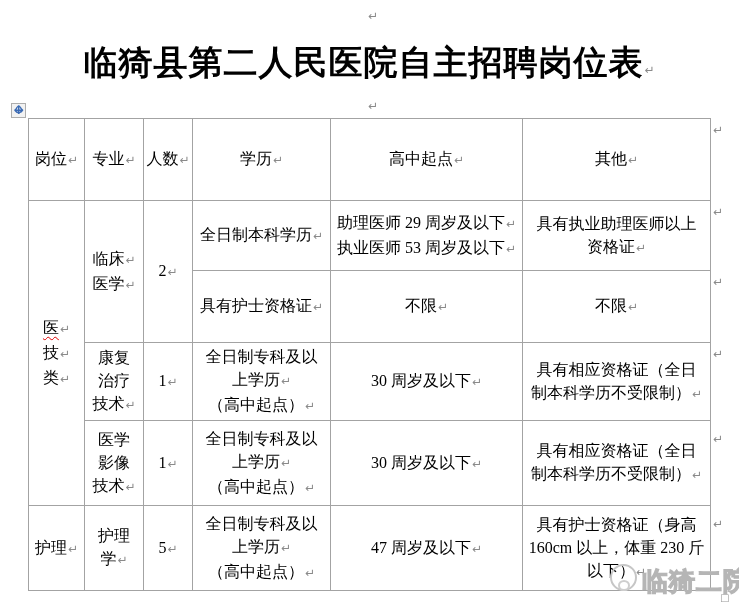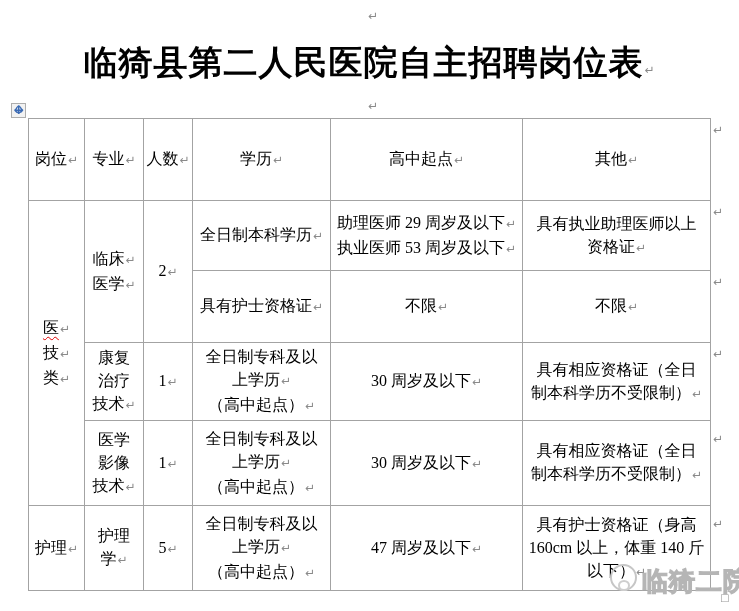--- a/index.html
+++ b/index.html
@@ -194,21 +194,21 @@
       <td>
         <span class="line"><span>全日制专科及以</span></span>
         <span class="line"><span>上学历</span><span class="pm">↵</span></span>
         <span class="line"><span>（高中起点）</span><span class="pm">↵</span></span>
       </td>
       <td>
         <span>47 周岁及以下</span><span class="pm">↵</span>
       </td>
       <td>
         <span class="line"><span>具有护士资格证（身高</span></span>
-        <span class="line"><span>160cm 以上，体重 140 斤</span></span>
+        <span class="line"><span>160cm 以上，体重 230 斤</span></span>
         <span class="line"><span>以下）</span><span class="pm">↵</span></span>
       </td>
     </tr>
   </tbody>
     </table>
 
   <span class="pm-abs" style="left:713px;top:124px">↵</span>
   <span class="pm-abs" style="left:713px;top:206px">↵</span>
   <span class="pm-abs" style="left:713px;top:276px">↵</span>
   <span class="pm-abs" style="left:713px;top:348px">↵</span>

